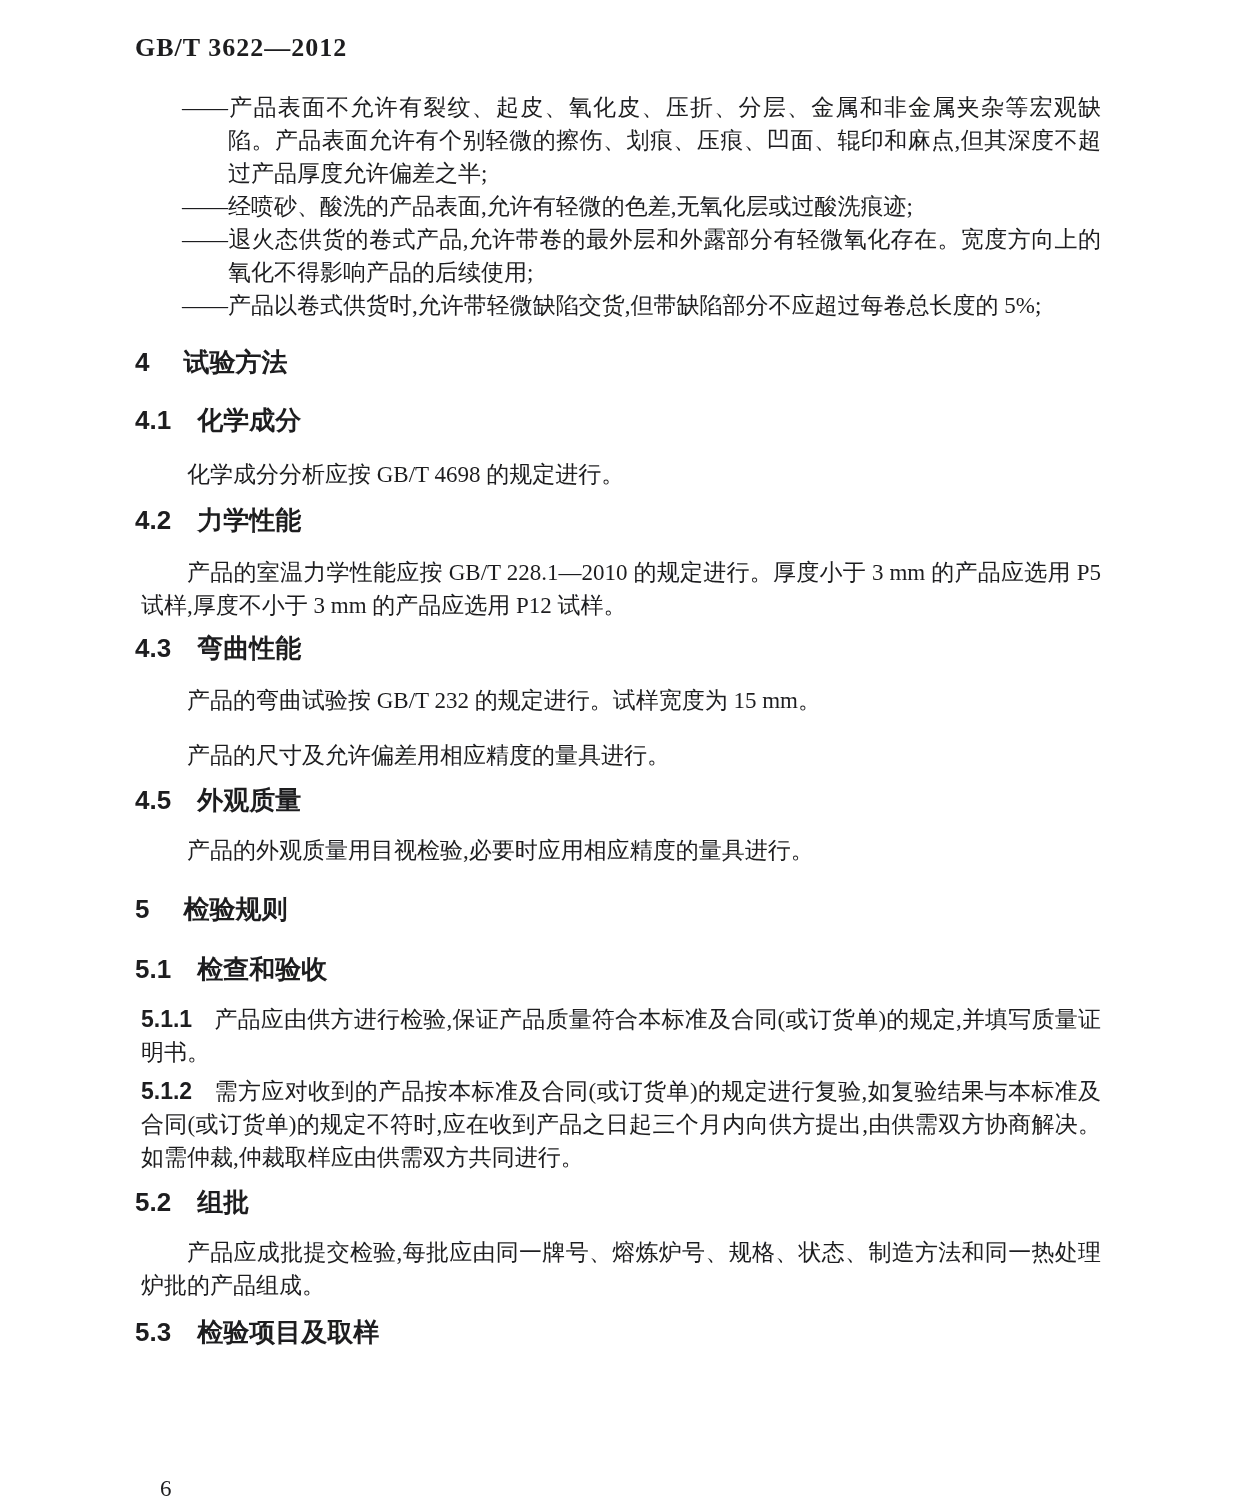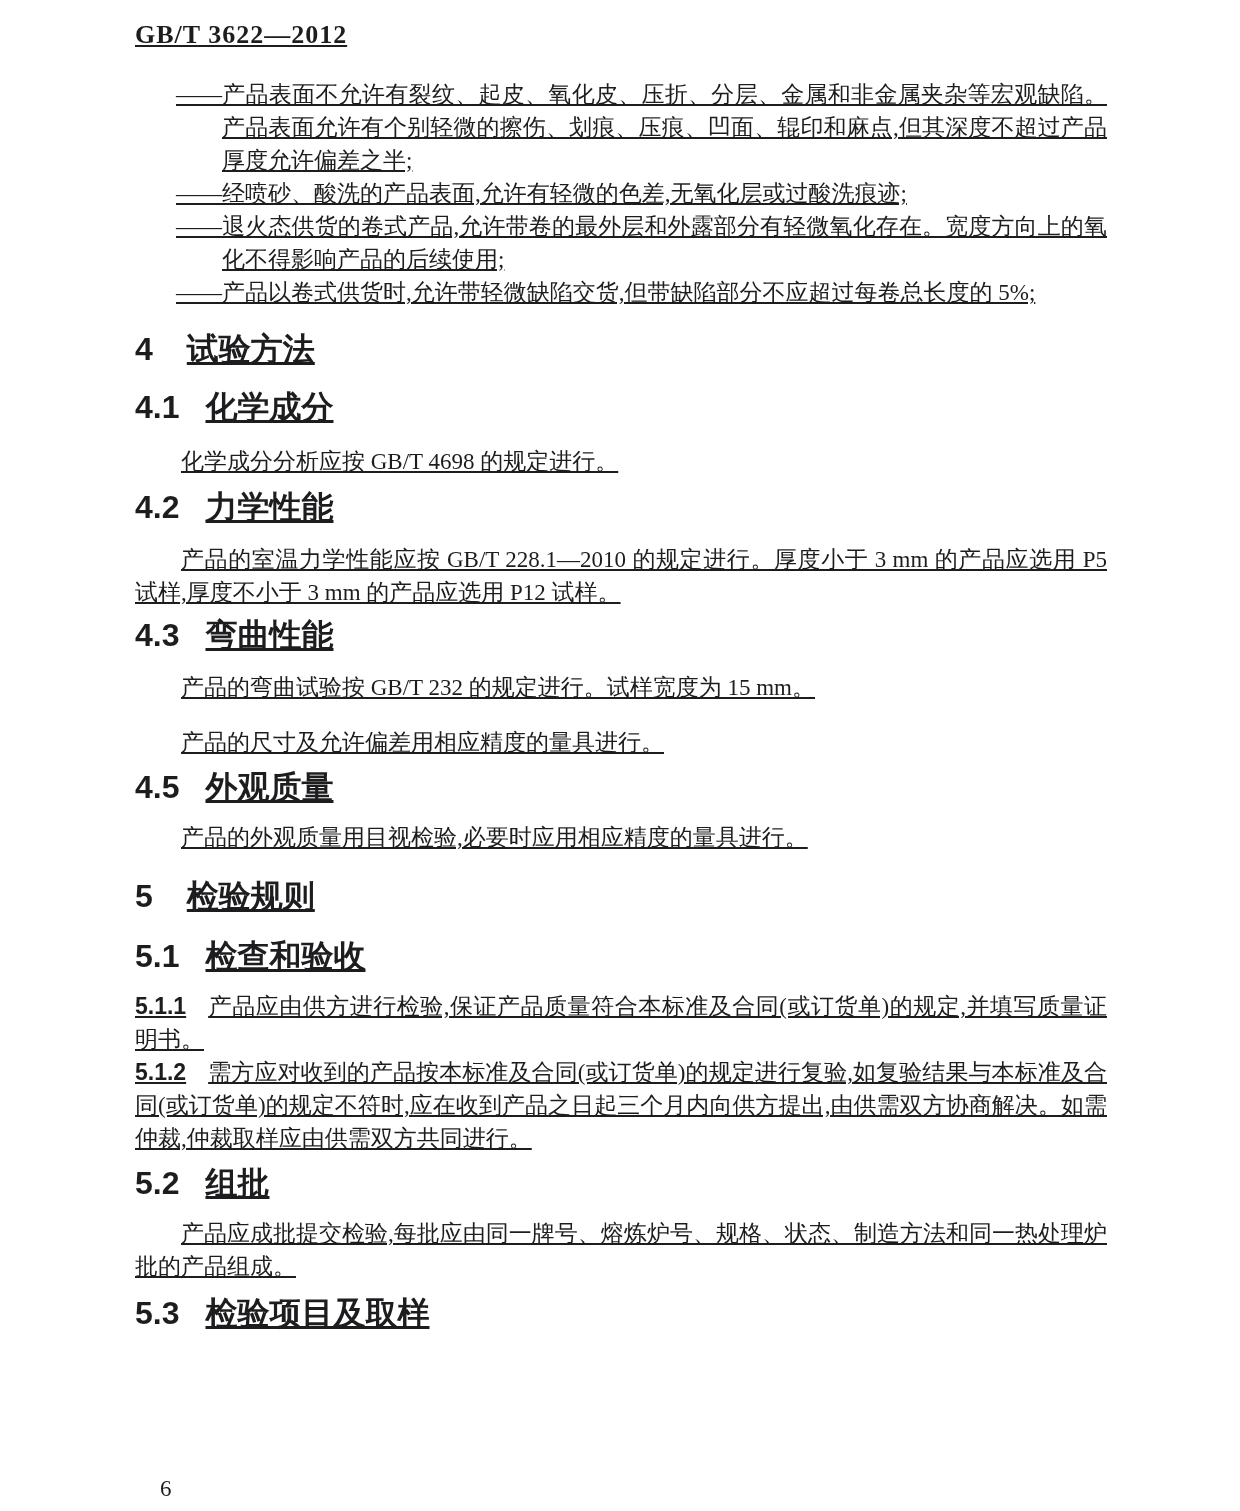--- a/index.html
+++ b/index.html
@@ -7,48 +7,47 @@
     position:relative;
     width:1240px; height:1511px;
     margin:0 auto;
     background:#ffffff;
     color:#1d1d1f;
     overflow:hidden;
   }
   .content {
     position:absolute;
     left:135px; right:133px; top:0;
-    padding-top:20px;
-    text-decoration:underline;
+    padding-top:33px;
   }
   .doc-header {
     font-family:"Liberation Serif","DejaVu Serif",serif;
     font-weight:700;
     font-size:26px;
     line-height:30px;
     letter-spacing:1px;
   }
   .body-text {
     font-family:"Liberation Serif","DejaVu Serif",serif;
     font-size:23px;
     line-height:33px;
     text-align:justify;
-    margin:0;
+    margin:6px;
   }
   .indent { text-indent:2em; }
   .bullets { margin-top:28px; }
   .bullet {
     margin-left:41px;
     padding-left:46px;
     text-indent:-46px;
   }
   .heading {
     font-family:"Liberation Sans","DejaVu Sans",sans-serif;
     font-weight:700;
-    font-size:32px;
+    font-size:26px;
     line-height:28px;
     margin:0;
   }
   .heading .num { display:inline-block; }
   .h-l1 .title { margin-left:34px; }
   .h-l2 .title { margin-left:26px; }
   .clause-num {
     font-family:"Liberation Sans","DejaVu Sans",sans-serif;
     font-weight:700;
     margin-right:22px;

